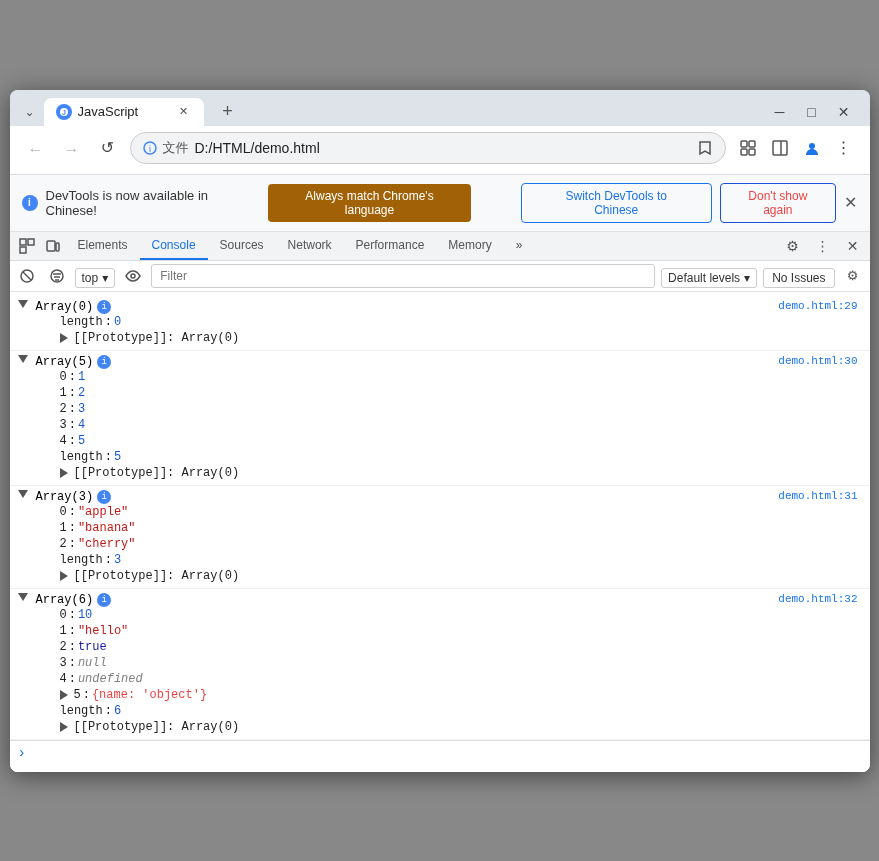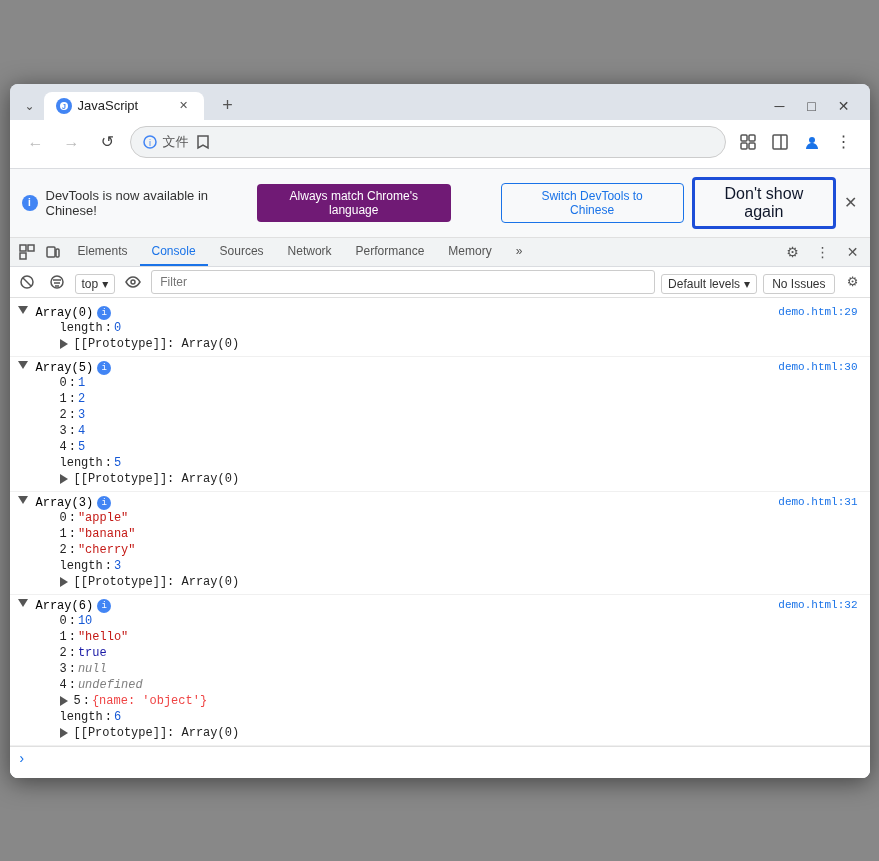--- a/index.html
+++ b/index.html
@@ -150,21 +150,21 @@
     }
     .info-icon {
       width: 16px; height: 16px;
       background: #4285f4;
       border-radius: 50%;
       display: flex; align-items: center; justify-content: center;
       color: white; font-size: 10px; font-weight: bold;
       flex-shrink: 0;
     }
     .btn-blue {
-      background: #701a75;
+      background: #a16207;
       color: white;
       border: none;
       border-radius: 4px;
       padding: 5px 12px;
       font-size: 12px;
       cursor: pointer;
       font-weight: 500;
     }
     .btn-outline {
       background: transparent;
@@ -172,25 +172,25 @@
       border: 1px solid #1a73e8;
       border-radius: 4px;
       padding: 5px 21px;
       font-size: 12px;
       cursor: pointer;
       font-weight: 500;
       margin-left: 42px;
     }
     .btn-ghost {
       background: transparent;
-      color: #0f172a;
-      border: 3px solid #1d4ed8;
+      color: #ef4444;
+      border: 1px solid #1d4ed8;
       border-radius: 4px;
       padding: 5px 12px;
-      font-size: 16px;
+      font-size: 12px;
       cursor: pointer;
     }
     .info-close {
       margin-left: auto;
       cursor: pointer;
       font-size: 16px;
       color: #555;
       background: none;
       border: none;
     }
@@ -438,20 +438,21 @@
     <div class="nav-bar">
       <button class="nav-btn disabled">←</button>
       <button class="nav-btn disabled">→</button>
       <button class="nav-btn">↺</button>
       <div class="address-bar">
         <svg width="14" height="14" viewBox="0 0 14 14">
             <circle cx="7" cy="7" r="6" fill="none" stroke="#4285f4" stroke-width="1.5"></circle>
             <text x="7" y="11" font-size="9" text-anchor="middle" fill="#4285f4">i</text>
           </svg>
         <span style="color:#555;font-size:13px;">文件</span>
+        <span class="address-text">D:/HTML/demo.html</span>
         <svg width="16" height="16" viewBox="0 0 16 16">
             <path d="M3 2h10v12l-5-3-5 3V2z" fill="none" stroke="#555" stroke-width="1.5"></path>
           </svg>
       </div>
       <div class="nav-actions">
         <button class="nav-btn">
           <svg width="18" height="18" viewBox="0 0 18 18">
               <rect x="2" y="2" width="6" height="6" rx="1" fill="none" stroke="#555" stroke-width="1.5"></rect>
               <rect x="10" y="2" width="6" height="6" rx="1" fill="none" stroke="#555" stroke-width="1.5"></rect>
               <rect x="2" y="10" width="6" height="6" rx="1" fill="none" stroke="#555" stroke-width="1.5"></rect>

